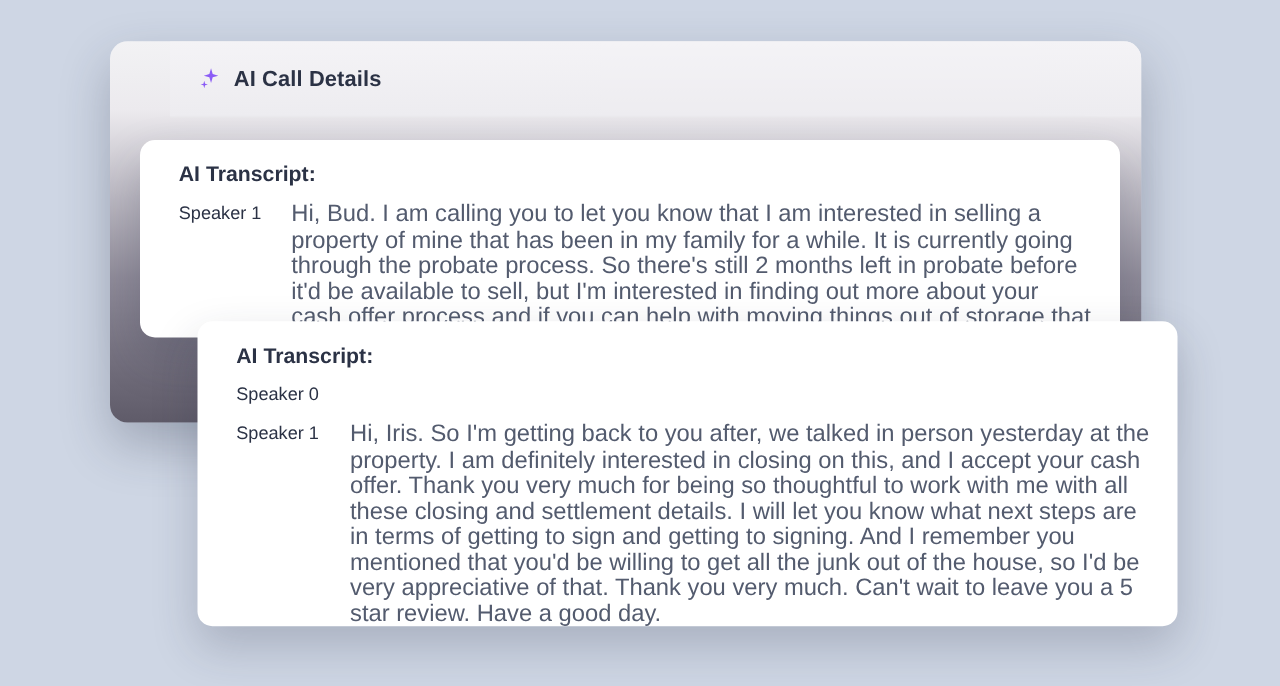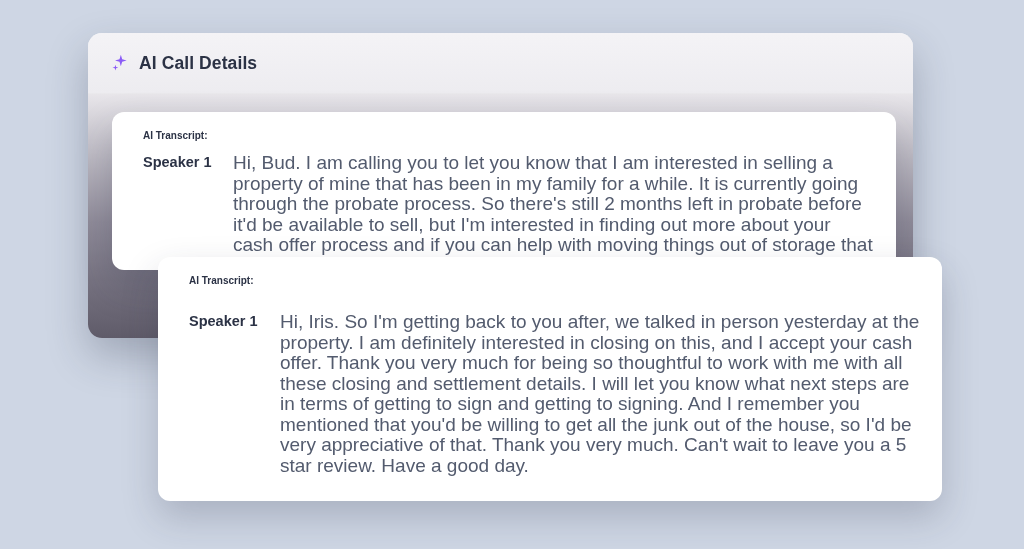--- a/index.html
+++ b/index.html
@@ -27,20 +27,21 @@
     box-shadow: 0 18px 40px rgba(40,45,70,0.28);
     overflow: hidden;
   }
   #modal-header {
     height: 60px;
     display: flex;
     align-items: center;
     padding: 0 0 0 22px;
     background: linear-gradient(180deg,#f4f3f6 0%, #edecf0 100%);
     border-bottom: 1px solid rgba(0,0,0,0.04);
+    margin-left: 48px;
   }
   .sparkle-icon {
     width: 20px;
     height: 20px;
     margin-right: 9px;
     display: block;
     color: #8b5cf6;
   }
   #modal-title {
     font-size: 17.5px;
@@ -86,32 +87,32 @@
     padding: 18px 22px 0 22px;
   }
   #transcript-card-2 {
     left: 158px;
     top: 257px;
     width: 784px;
     height: 244px;
     padding: 18px 22px 0 22px;
   }
   .transcript-heading {
-    font-size: 10px;
+    font-size: 17px;
     font-weight: bold;
     color: #2b3245;
     margin: 0 0 12px 9px;
   }
   .utterance {
     display: flex;
     margin-bottom: 14px;
   }
   .speaker-label {
     font-size: 14.5px;
-    font-weight: bold;
+    font-weight: normal;
     color: #2b3245;
     white-space: nowrap;
     padding-top: 1px;
     margin-left: 9px;
   }
   #transcript-card-1 .speaker-label { width: 90px; flex: none; }
   #transcript-card-2 .speaker-label { width: 86px; flex: none; }
   .utterance-text {
     font-size: 19px;
     line-height: 20.5px;
@@ -147,18 +148,19 @@
   <div class="transcript-heading">AI Transcript:</div>
   <div class="utterance">
     <div class="speaker-label">Speaker 1</div>
     <div class="utterance-text">Hi, Bud. I am calling you to let you know that I am interested in selling a property of mine that has been in my family for a while. It is currently going through the probate process. So there's still 2 months left in probate before it'd be available to sell, but I'm interested in finding out more about your cash offer process and if you can help with moving things out of storage that I'm not able to move out of the property itself. Thank you.</div>
   </div>
 </div>
 
 <div class="transcript-card" id="transcript-card-2">
   <div class="transcript-heading">AI Transcript:</div>
   <div class="utterance">
+    <div class="speaker-label">Speaker 0</div>
   </div>
   <div class="utterance">
     <div class="speaker-label">Speaker 1</div>
     <div class="utterance-text">Hi, Iris. So I'm getting back to you after, we talked in person yesterday at the property. I am definitely interested in closing on this, and I accept your cash offer. Thank you very much for being so thoughtful to work with me with all these closing and settlement details. I will let you know what next steps are in terms of getting to sign and getting to signing. And I remember you mentioned that you'd be willing to get all the junk out of the house, so I'd be very appreciative of that. Thank you very much. Can't wait to leave you a 5 star review. Have a good day.</div>
   </div>
 </div>
 
 </body></html>

